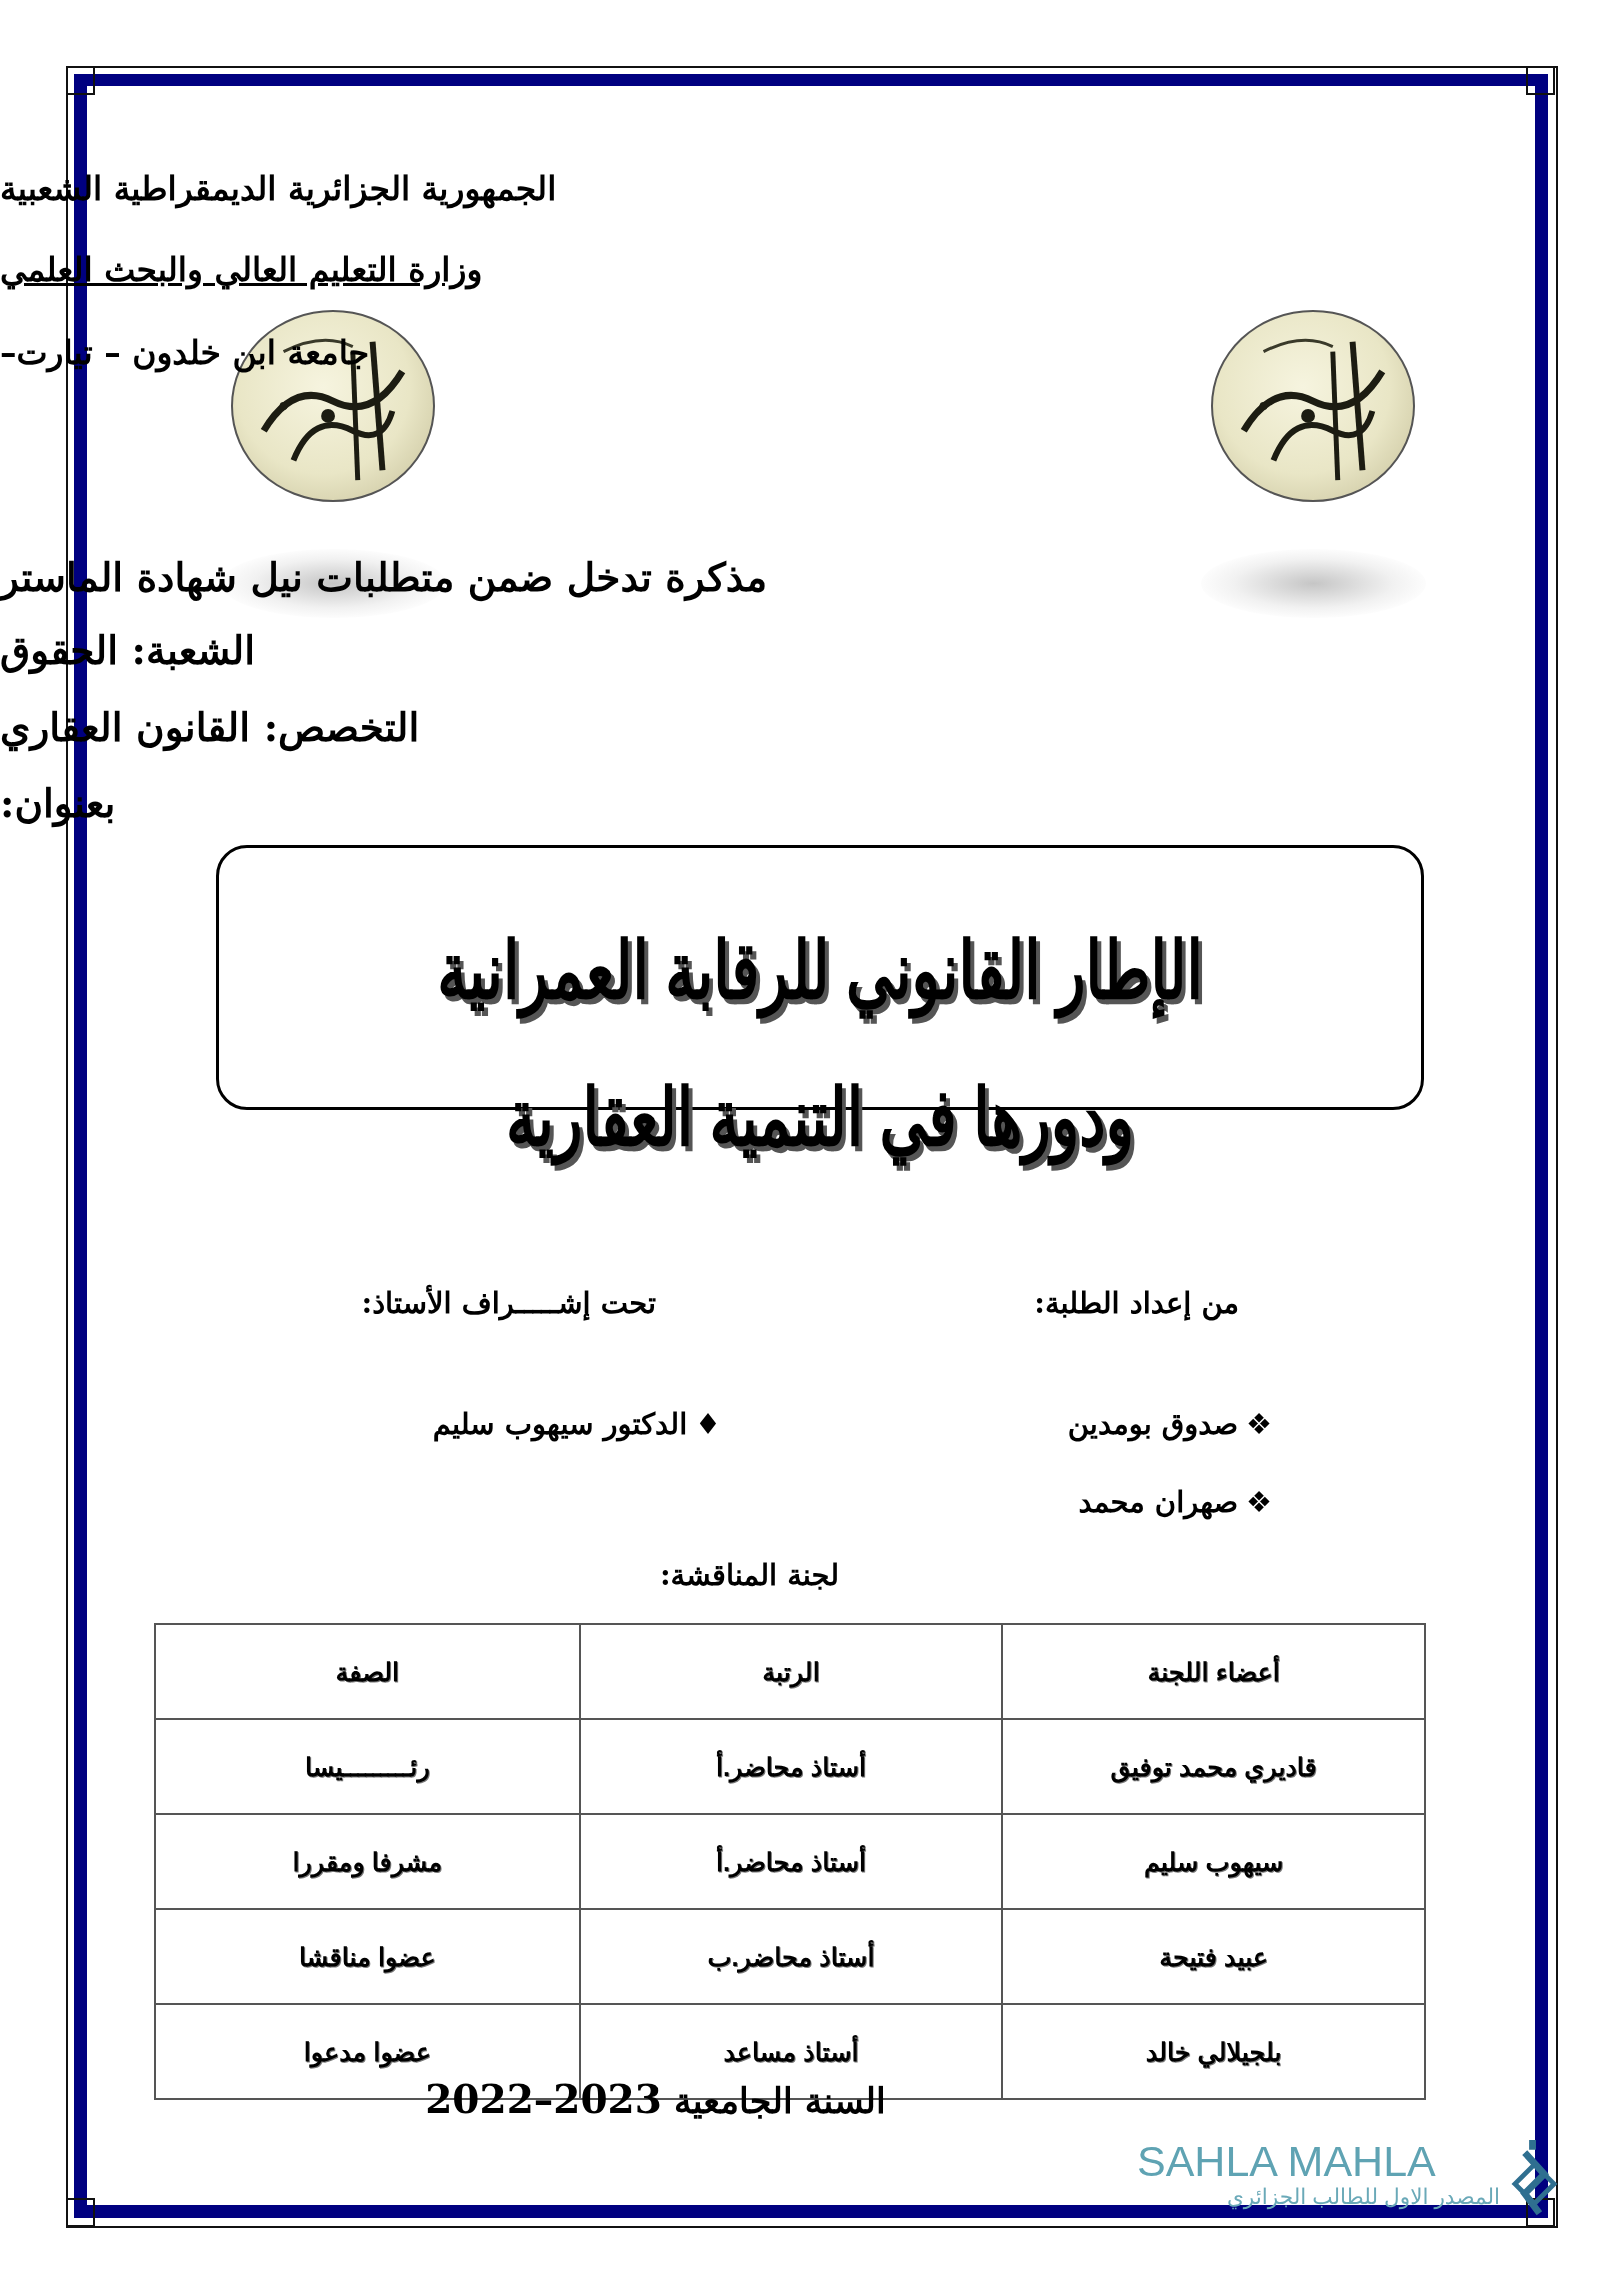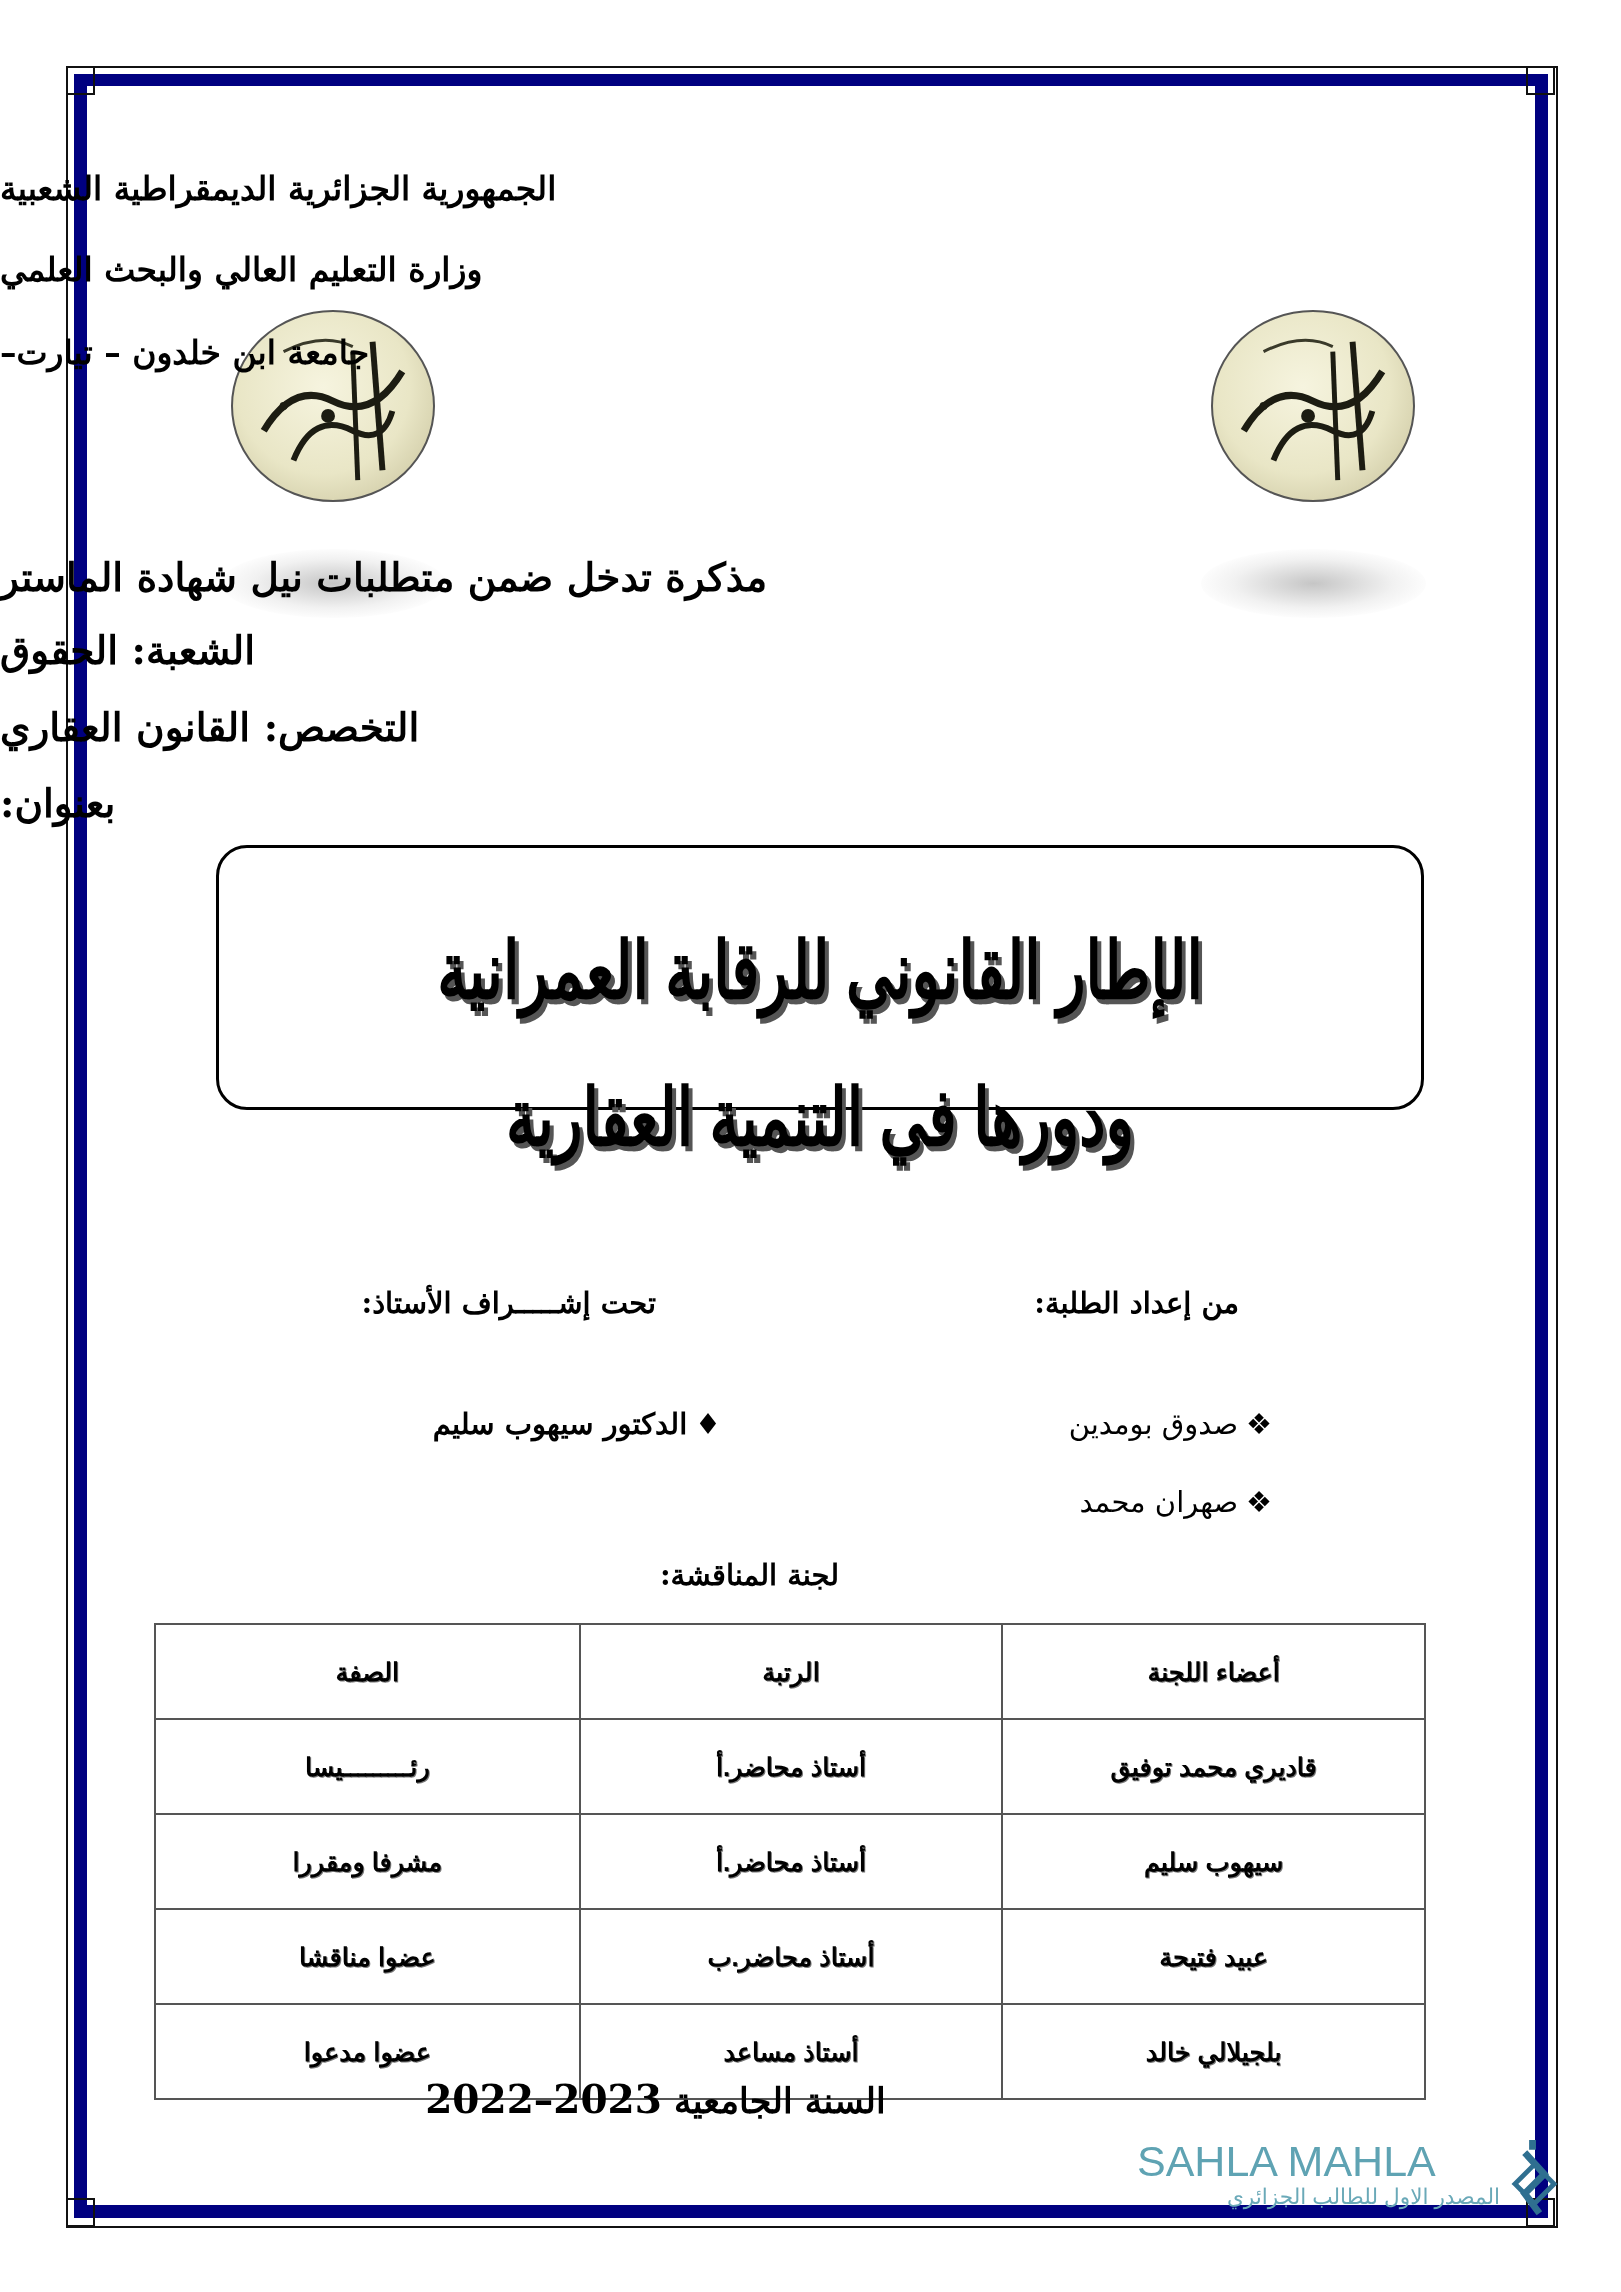--- a/index.html
+++ b/index.html
@@ -30,21 +30,21 @@
   .logo-shadow { position:absolute; top:549px; width:225px; height:69px; border-radius:50%;
                  background: radial-gradient(ellipse at center, rgba(150,150,150,0.55) 0%, rgba(200,200,200,0.25) 50%, rgba(255,255,255,0) 75%); }
   .logo-shadow.left  { left:221px; }
   .logo-shadow.right { left:1201px; }
 
   
   .line { position:absolute; left:0; width:1621px; text-align:left; direction:rtl;
           font-weight:bold; white-space:nowrap; }
   .hdr { font-size:33px; }
   .hdr.l1 { top:169px; }
-  .hdr.l2 { top:250px; }
+  .hdr.l2 { top:250px;text-decoration:underline; }
   .hdr.l3 { top:333px; }
 
   .sub { font-size:39px; }
   .sub.s1 { top:554px; }
   .sub.s2 { top:627px; }
   .sub.s3 { top:704px; }
   .sub.s4 { top:780px; }
 
   
   .title-box { position:absolute; left:216px; top:845px; width:1208px; height:265px;
@@ -53,21 +53,21 @@
                 font-family:"Liberation Sans", sans-serif; font-weight:bold;
                 font-size:59px; letter-spacing:-1px; transform:scaleY(1.35);
                 text-shadow: 3.9px 3.9px 0 #555; white-space:nowrap; }
   .title-line.t1 { top:88px; }
   .title-line.t2 { top:235px; }
 
   
   .lbl { position:absolute; font-size:29px; font-weight:bold; direction:rtl; white-space:nowrap; }
   .students-label   { right:382px; top:1286px; }
   .supervisor-label { right:965px; top:1286px; }
-  .student { position:absolute; direction:rtl; font-size:29px; font-weight:normal; white-space:nowrap; right:349px; }
+  .student { position:absolute; direction:rtl; font-size:29px; font-weight:bold; white-space:nowrap; right:349px; }
   .student.st1 { top:1407px; }
   .student.st2 { top:1485px; }
   .supervisor { position:absolute; direction:rtl; font-size:29px; font-weight:bold; white-space:nowrap; right:900px; top:1407px; }
   .bullet { display:inline-block; margin-left:7.8px; font-family:"DejaVu Sans", sans-serif; }
 
   .committee-label { position:absolute; left:0; width:1499px; text-align:center; top:1558px;
                      direction:rtl; font-size:29px; font-weight:bold; }
 
   
   table.committee { position:absolute; left:154px; top:1623px; width:1272px; border-collapse:collapse;

